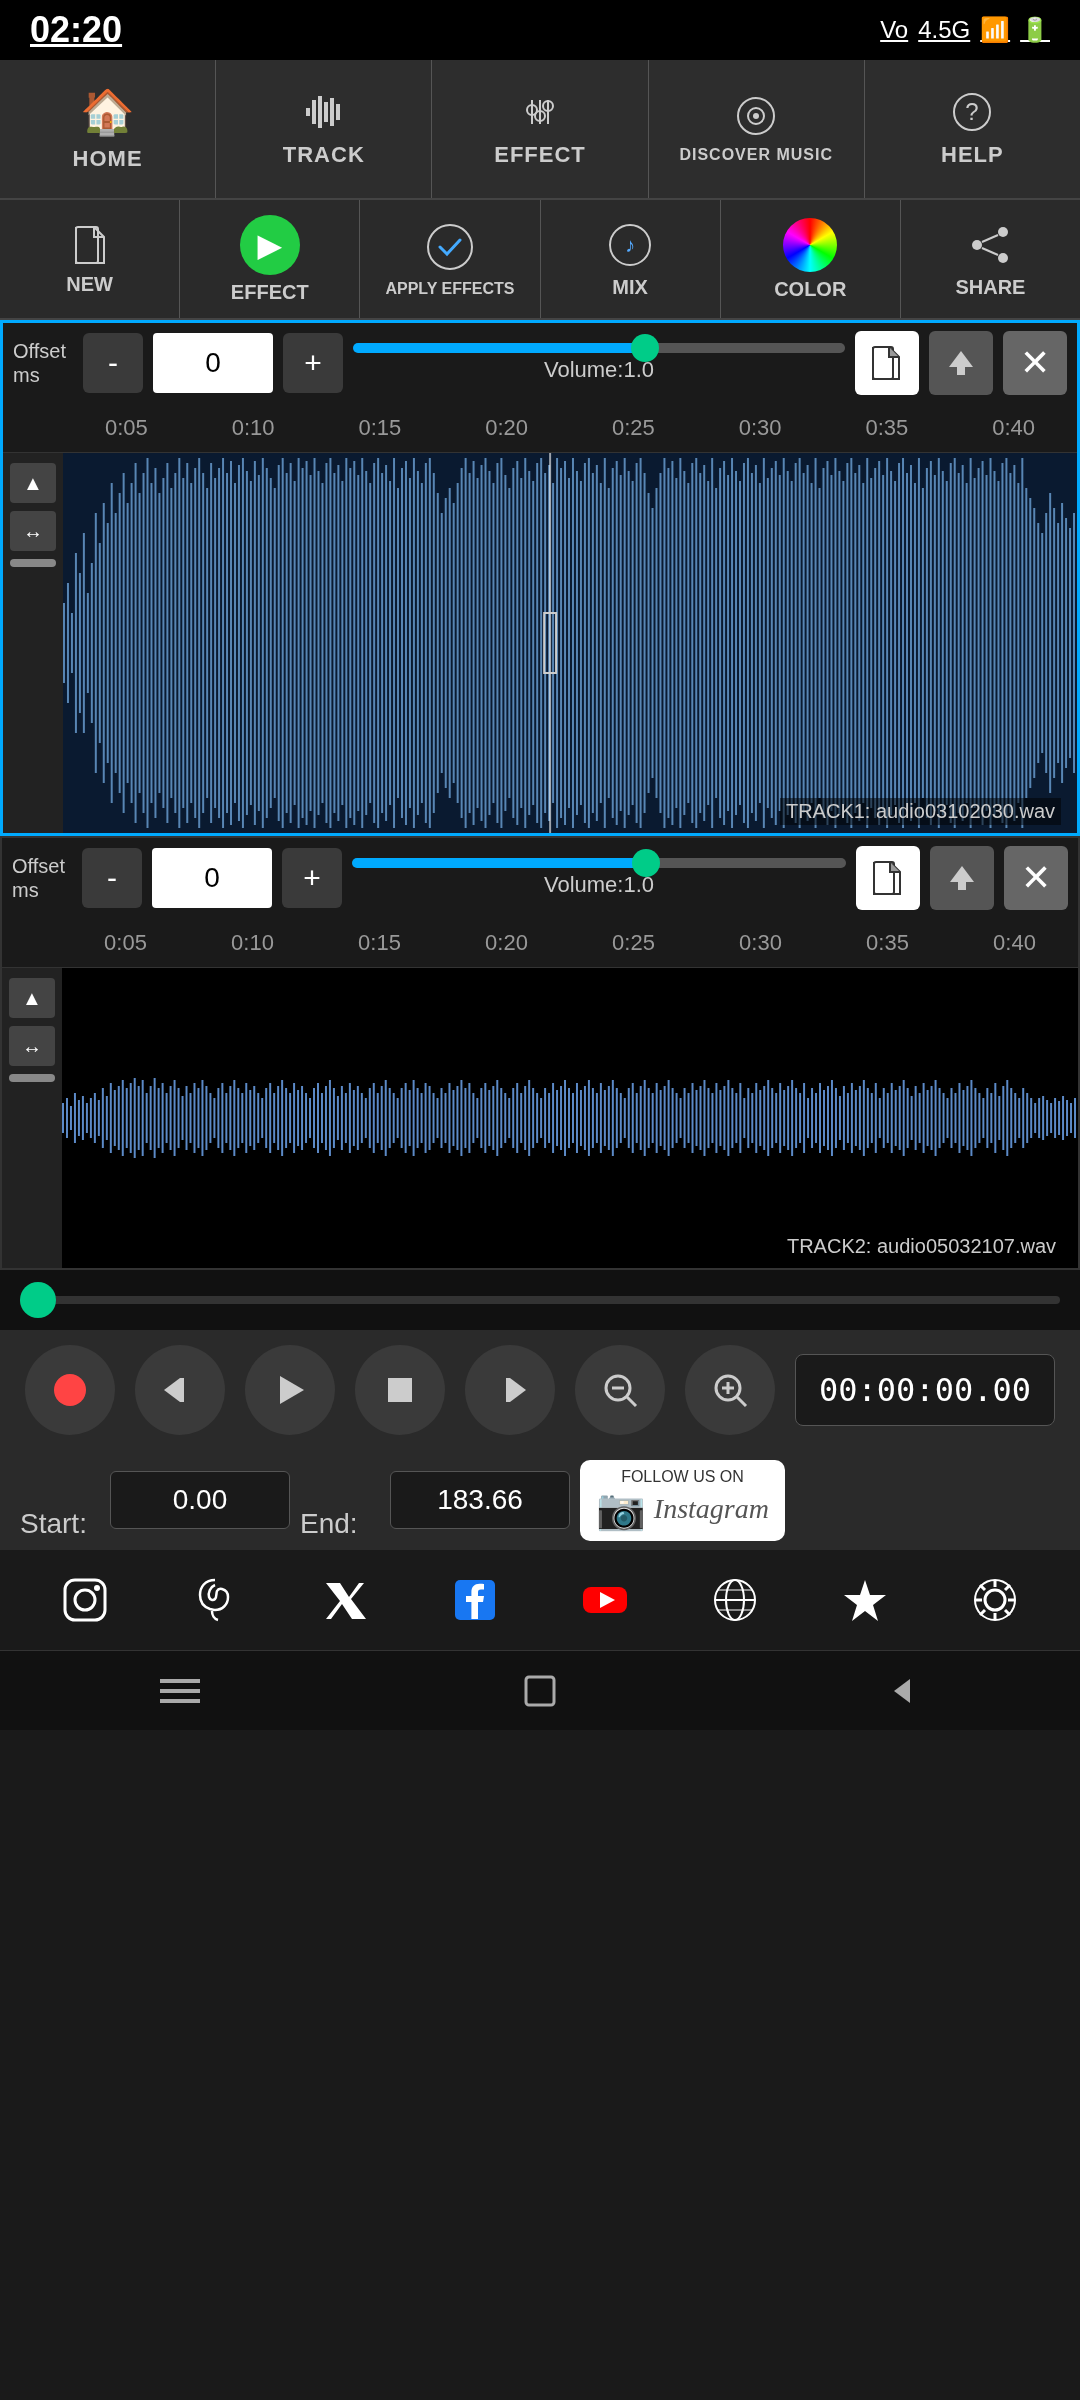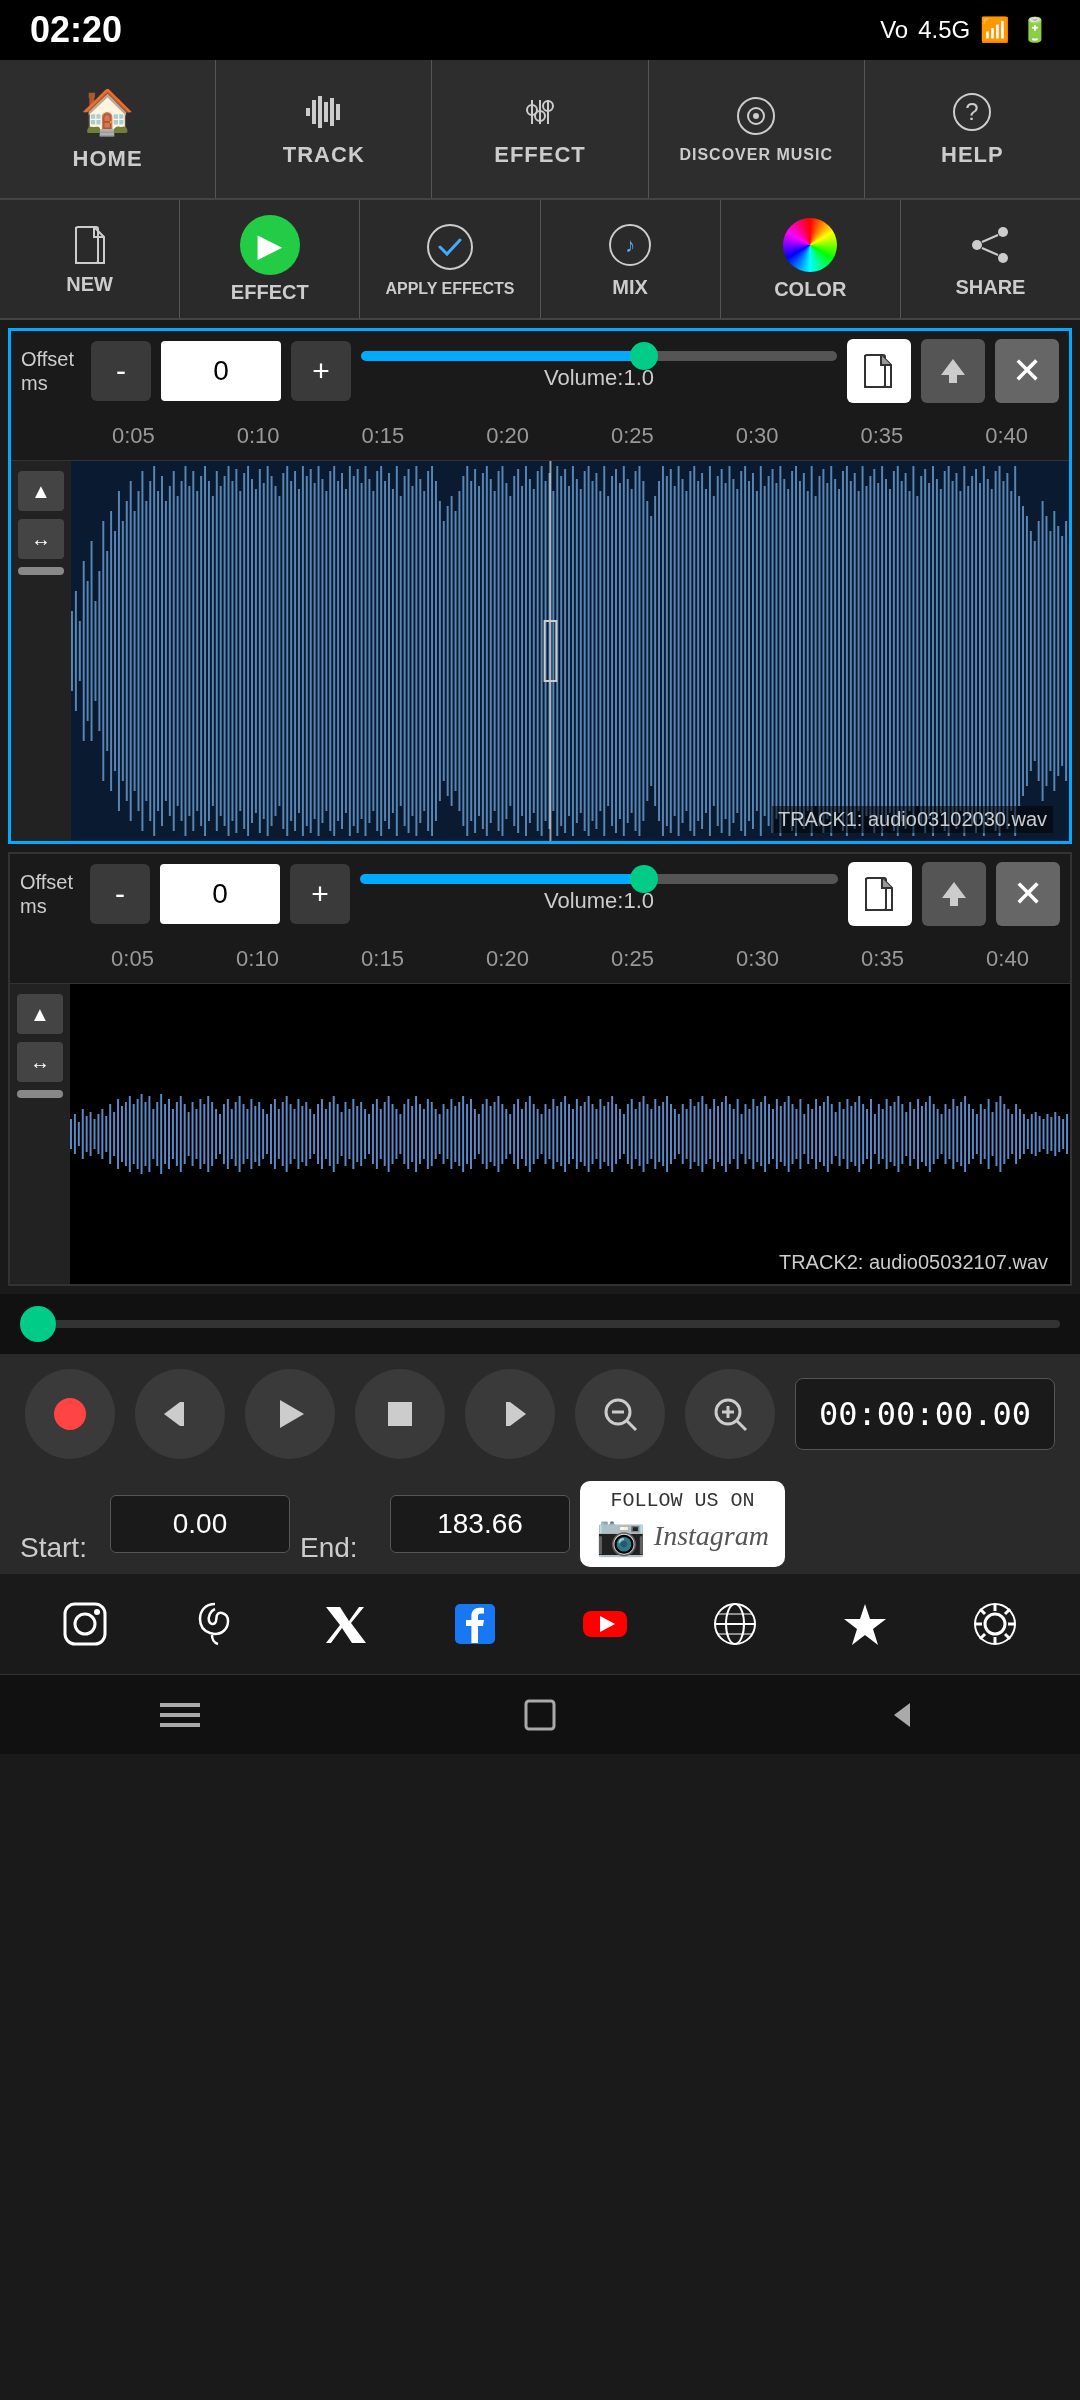--- a/index.html
+++ b/index.html
@@ -14,20 +14,21 @@
     }
 
     
     .status-bar {
       background: #000;
       height: 60px;
       display: flex;
       align-items: center;
       justify-content: space-between;
       padding: 0 30px;
+      text-decoration: underline;
     }
     .status-time {
       font-size: 36px;
       font-weight: bold;
       color: #fff;
     }
     .status-right {
       display: flex;
       gap: 10px;
     }
@@ -102,21 +103,21 @@
     .color-wheel {
       width: 54px;
       height: 54px;
       border-radius: 50%;
       background: conic-gradient(red, yellow, lime, cyan, blue, magenta, red);
     }
 
     
     .track {
       border: 2px solid #333;
-      margin: 8px;
+      margin: 0;
       background: #be185d;
     }
     .track.active {
       border: 3px solid #00aaff;
     }
 
     
     .track-controls {
       display: flex;
       align-items: center;
@@ -396,23 +397,22 @@
     .instagram-promo {
       background: #fff;
       border-radius: 10px;
       padding: 8px 16px;
       display: flex;
       flex-direction: column;
       align-items: center;
       min-width: 200px;
     }
     .insta-follow {
-      font-size: 20px;
+      font-size: 16px;
       color: #333;
-      font-family: Liberation Mono, monospace;
     }
 
     
     .social-bar {
       background: #1a1a1a;
       height: 100px;
       display: flex;
       align-items: center;
       justify-content: space-around;
       padding: 0 20px;

